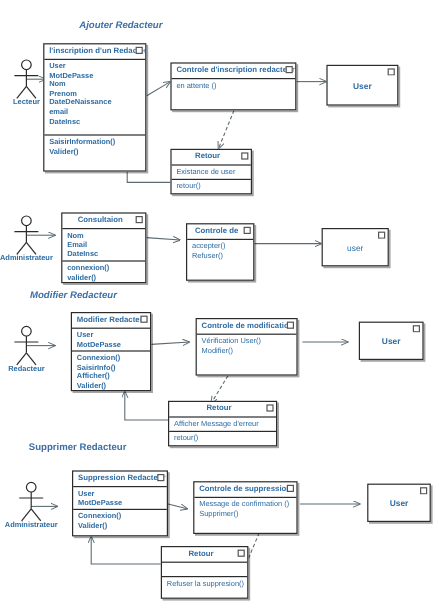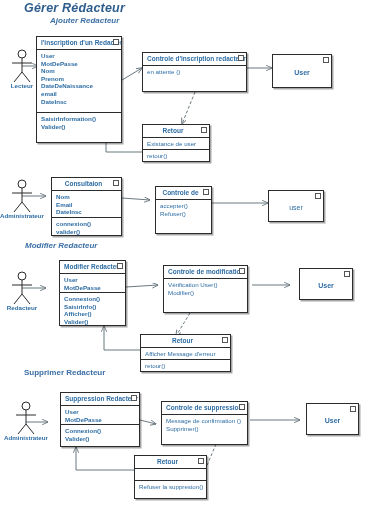--- a/index.html
+++ b/index.html
@@ -100,22 +100,21 @@
       <polyline points="140,350 104,350 104,326" marker-end="url(#arw)"></polyline>
 
       <line x1="26" y1="422" x2="48" y2="422" marker-end="url(#arw)"></line>
       <line x1="140" y1="420" x2="156" y2="424" marker-end="url(#arw)"></line>
       <line x1="250" y1="420" x2="300" y2="420" marker-end="url(#arw)"></line>
       <line x1="216" y1="444" x2="198" y2="487" stroke-dasharray="3,2"></line>
       <polyline points="134,470 76,470 76,447" marker-end="url(#arw)"></polyline>
     </g>
   </svg>
 
-  <div class="main-title">Gérer Rédacteur</div>
-  <div class="sub-title" style="left:50px;top:16px;">Ajouter Redacteur</div>
+  <div class="sub-title" style="left:66px;top:16px;">Ajouter Redacteur</div>
   <div class="sec-title" style="left:25px;top:241px;">Modifier Redacteur</div>
   <div class="sec-title plain" style="left:24px;top:368px;font-style:normal;">Supprimer Redacteur</div>
 
   <div class="actor" style="left:4px;top:48px;width:36px;height:46px;">
     <svg width="36" height="46" viewBox="0 0 36 46">
       <circle cx="18" cy="6" r="4" fill="none" stroke="#2b2b2b" stroke-width="1"></circle>
       <line x1="18" y1="10" x2="18" y2="24" stroke="#2b2b2b" stroke-width="1"></line>
       <line x1="8" y1="15" x2="28" y2="15" stroke="#2b2b2b" stroke-width="1"></line>
       <line x1="18" y1="24" x2="10" y2="34" stroke="#2b2b2b" stroke-width="1"></line>
       <line x1="18" y1="24" x2="26" y2="34" stroke="#2b2b2b" stroke-width="1"></line>

